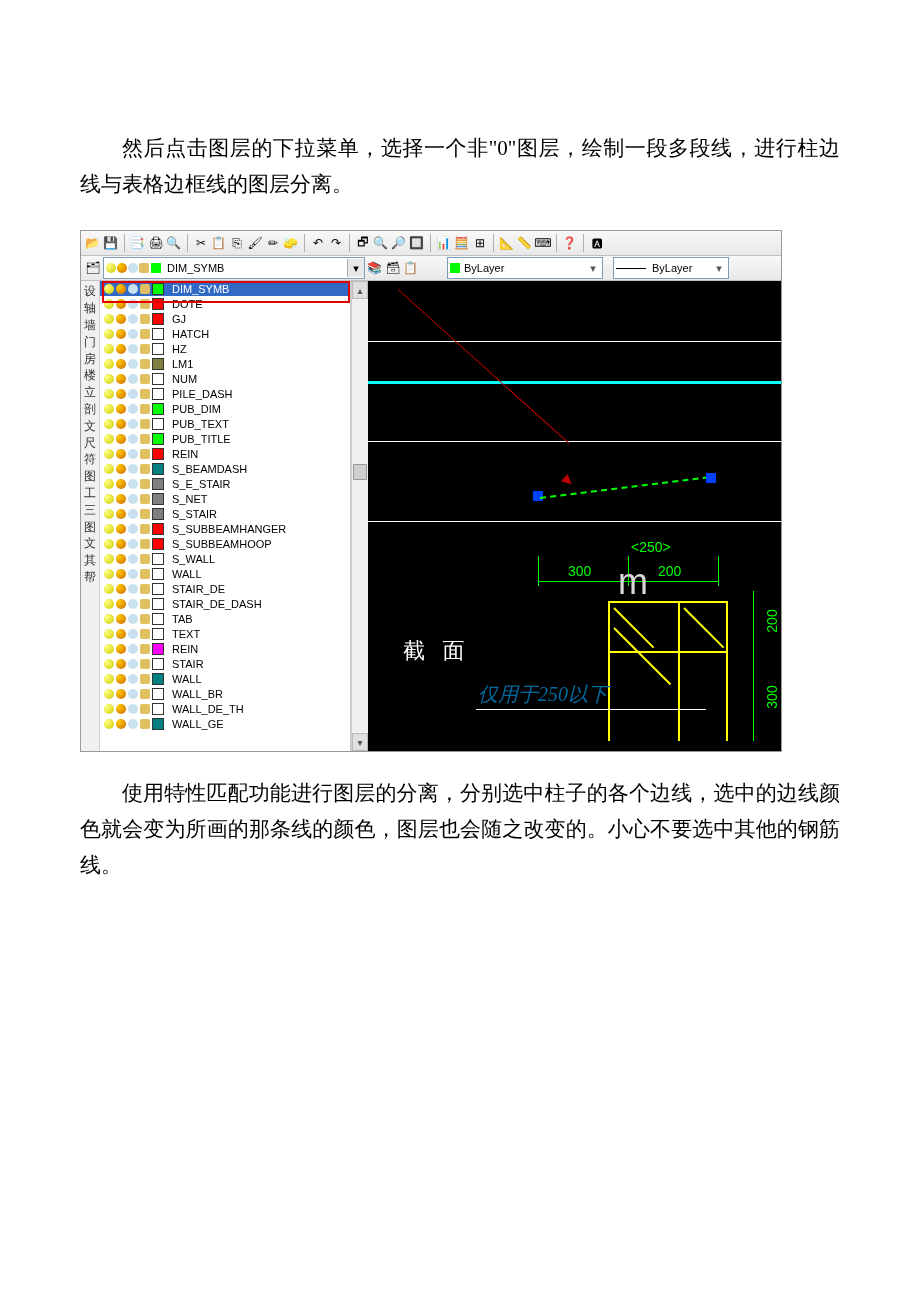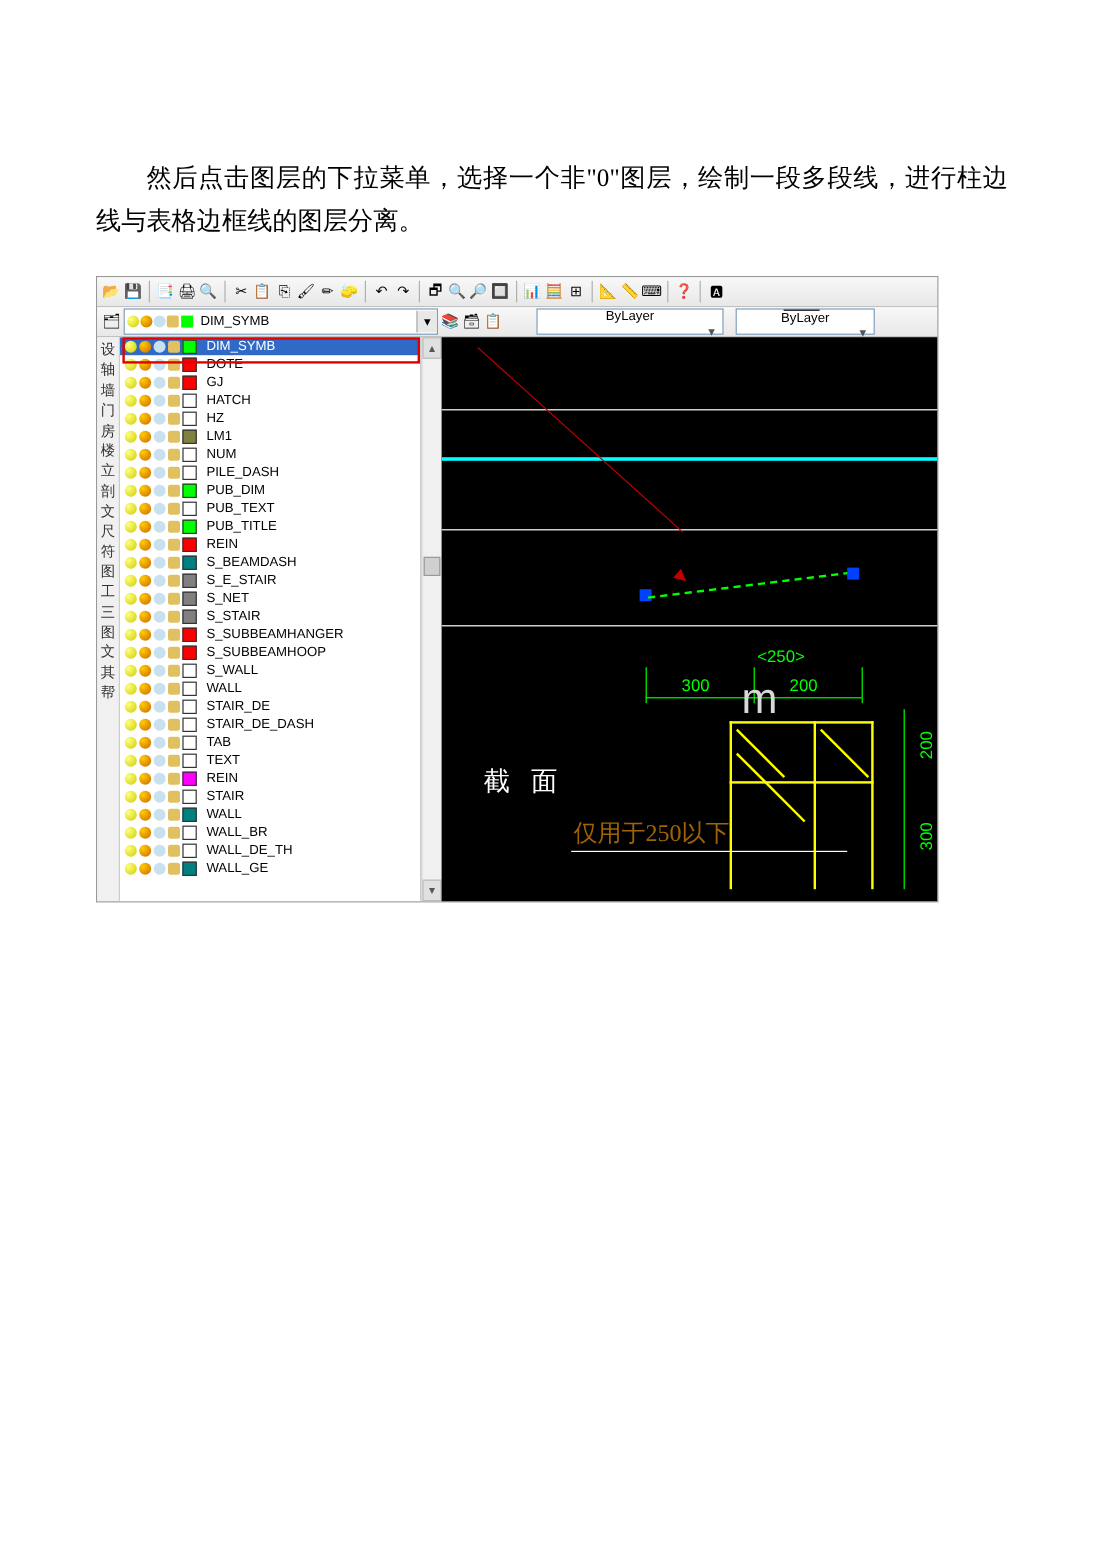--- a/index.html
+++ b/index.html
@@ -50,21 +50,21 @@
   }
   .layer-combo .lc-body { display:flex; align-items:center; gap:2px; padding:0 2px; flex:1; font-size:11px; }
   .layer-combo .dd-btn { width:16px; height:18px; background:#e8e8e8; border-left:1px solid #aaa; display:flex;align-items:center;justify-content:center; }
   .lc-icons { display:flex; gap:1px; }
   .bulb { width:10px;height:10px;border-radius:50%;background:radial-gradient(circle at 30% 30%,#ffff80,#cccc00); }
   .sun { width:10px;height:10px;border-radius:50%;background:radial-gradient(circle at 30% 30%,#ffcc00,#cc6600); }
   .freeze { width:10px;height:10px;border-radius:50%;background:#c8e0f0; }
   .lock { width:10px;height:10px;background:#e0c060;border-radius:2px; }
   .small-combo {
     display:flex; align-items:center; height:20px; background:#fff;
-    border:1px solid #7e9db9; padding:0 2px; font-size:11px;flex-direction:column;
+    border:1px solid #7e9db9; padding:0 2px; font-size:11px;
   }
   .small-combo .ddarr { margin-left:auto; width:14px; text-align:center; color:#555; }
   .swatch { width:10px;height:10px;display:inline-block;margin-right:4px; }
   .main-area { display:flex; height:470px; }
   .vert-bar {
     width:18px; background:#f0f0f0; border-right:1px solid #ccc;
     display:flex; flex-direction:column; align-items:center;
     font-size:12px; color:#333; line-height:1.4; padding-top:2px;
   }
   .layer-panel {
@@ -107,21 +107,21 @@
   .arrow-red {
     border-top:1px solid #c00000; height:0;
     transform-origin: left center;
   }
   .arrow-head {
     width:0;height:0;border-left:10px solid #c00000;
     border-top:5px solid transparent;border-bottom:5px solid transparent;
   }
   .dim-text { color:#00ff00; font-size:14px; font-family:Arial; }
   .cn-canvas { color:#fff; font-family:"KaiTi","STKaiti",serif; font-size:22px; letter-spacing:6px; }
-  .cn-canvas2 { color:#a16207; font-family:"KaiTi","STKaiti",serif; font-size:20px; }
+  .cn-canvas2 { color:#0369a1; font-family:"KaiTi","STKaiti",serif; font-style:italic; font-size:20px; }
   .yellow-line { background:#ffff00; }
 </style>
 </head>
 <body>
 
 <div class="page">
 
   <p class="paragraph indent">然后点击图层的下拉菜单，选择一个非"0"图层，绘制一段多段线，进行柱边线与表格边框线的图层分离。</p>
 
   <div class="screenshot">
@@ -509,14 +509,15 @@
         <div class="cv" style="left:246px;top:346px;width:80px;height:2px;background:#ffff00;transform:rotate(45deg);transform-origin:left"></div>
         <div class="cv" style="left:316px;top:326px;width:56px;height:2px;background:#ffff00;transform:rotate(45deg);transform-origin:left"></div>
 
         <div class="cv cn-canvas" style="left:35px;top:355px">截 面</div>
         <div class="cv cn-canvas2" style="left:110px;top:400px">仅用于250以下</div>
         <div class="cv hline" style="left:108px;top:428px;width:230px"></div>
       </div>
     </div>
   </div>
 
+  <p class="paragraph indent">使用特性匹配功能进行图层的分离，分别选中柱子的各个边线，选中的边线颜色就会变为所画的那条线的颜色，图层也会随之改变的。小心不要选中其他的钢筋线。</p>
 
 </div>
 
 </body></html>

